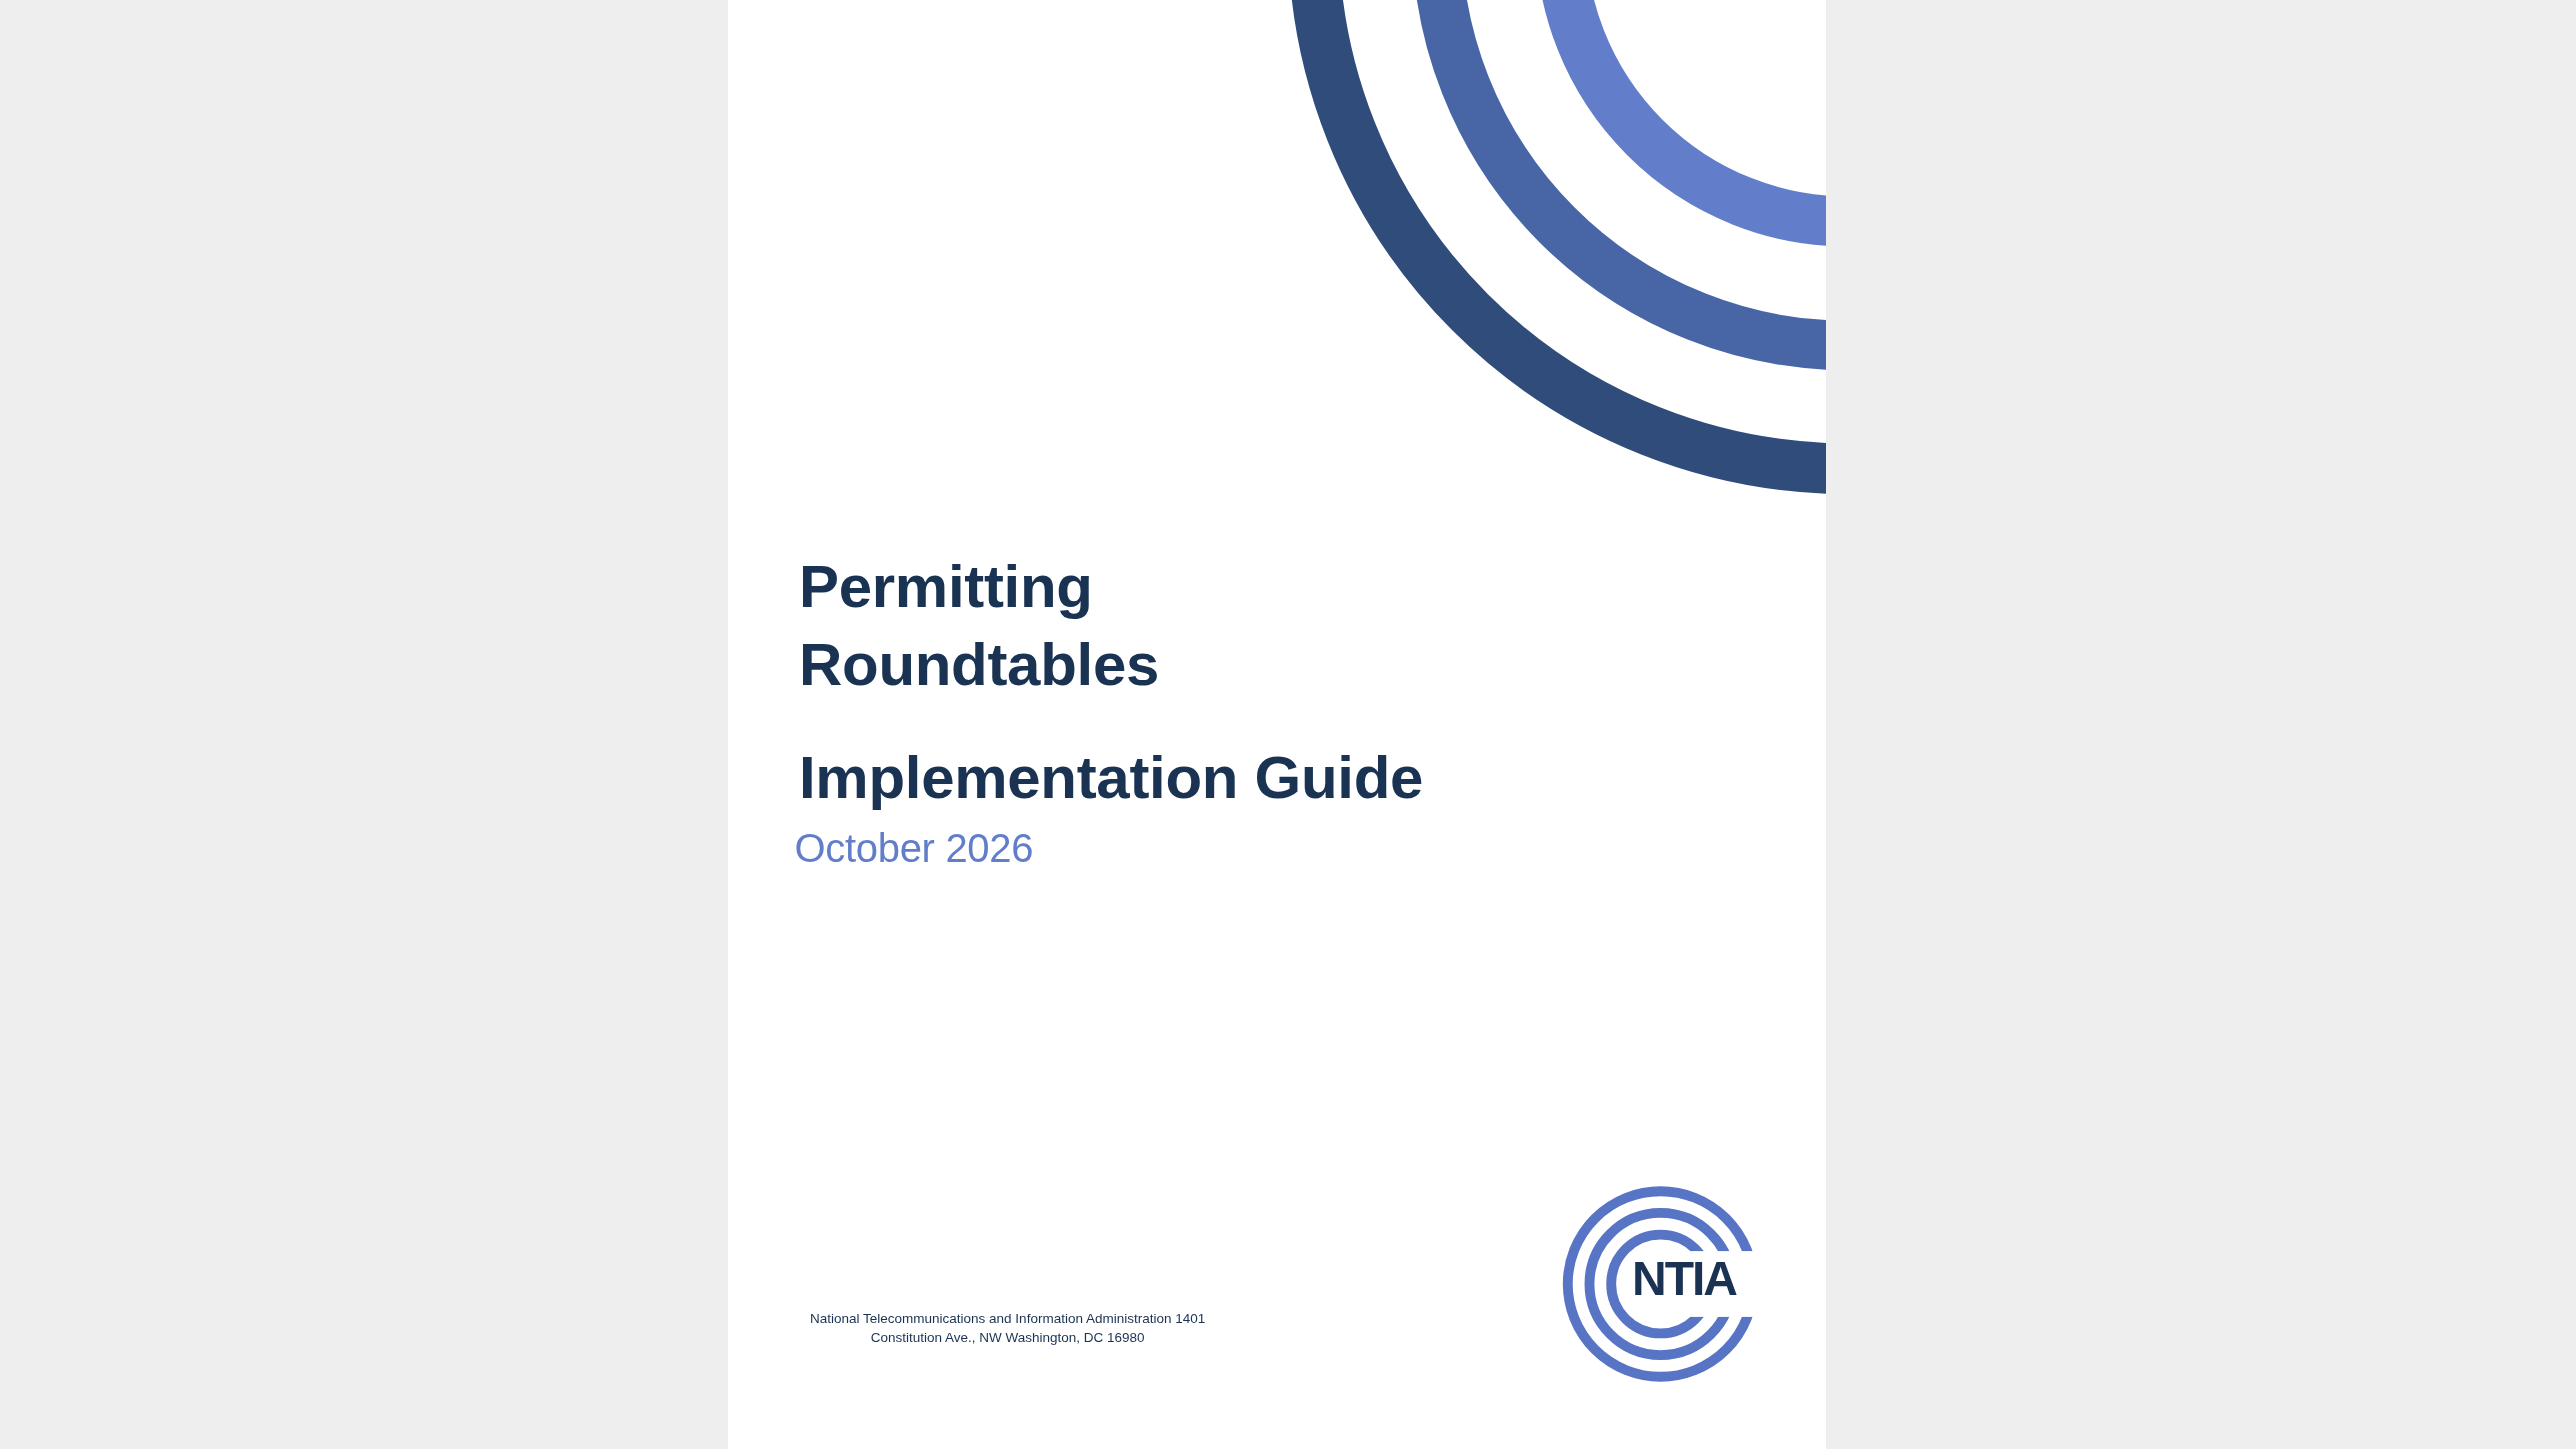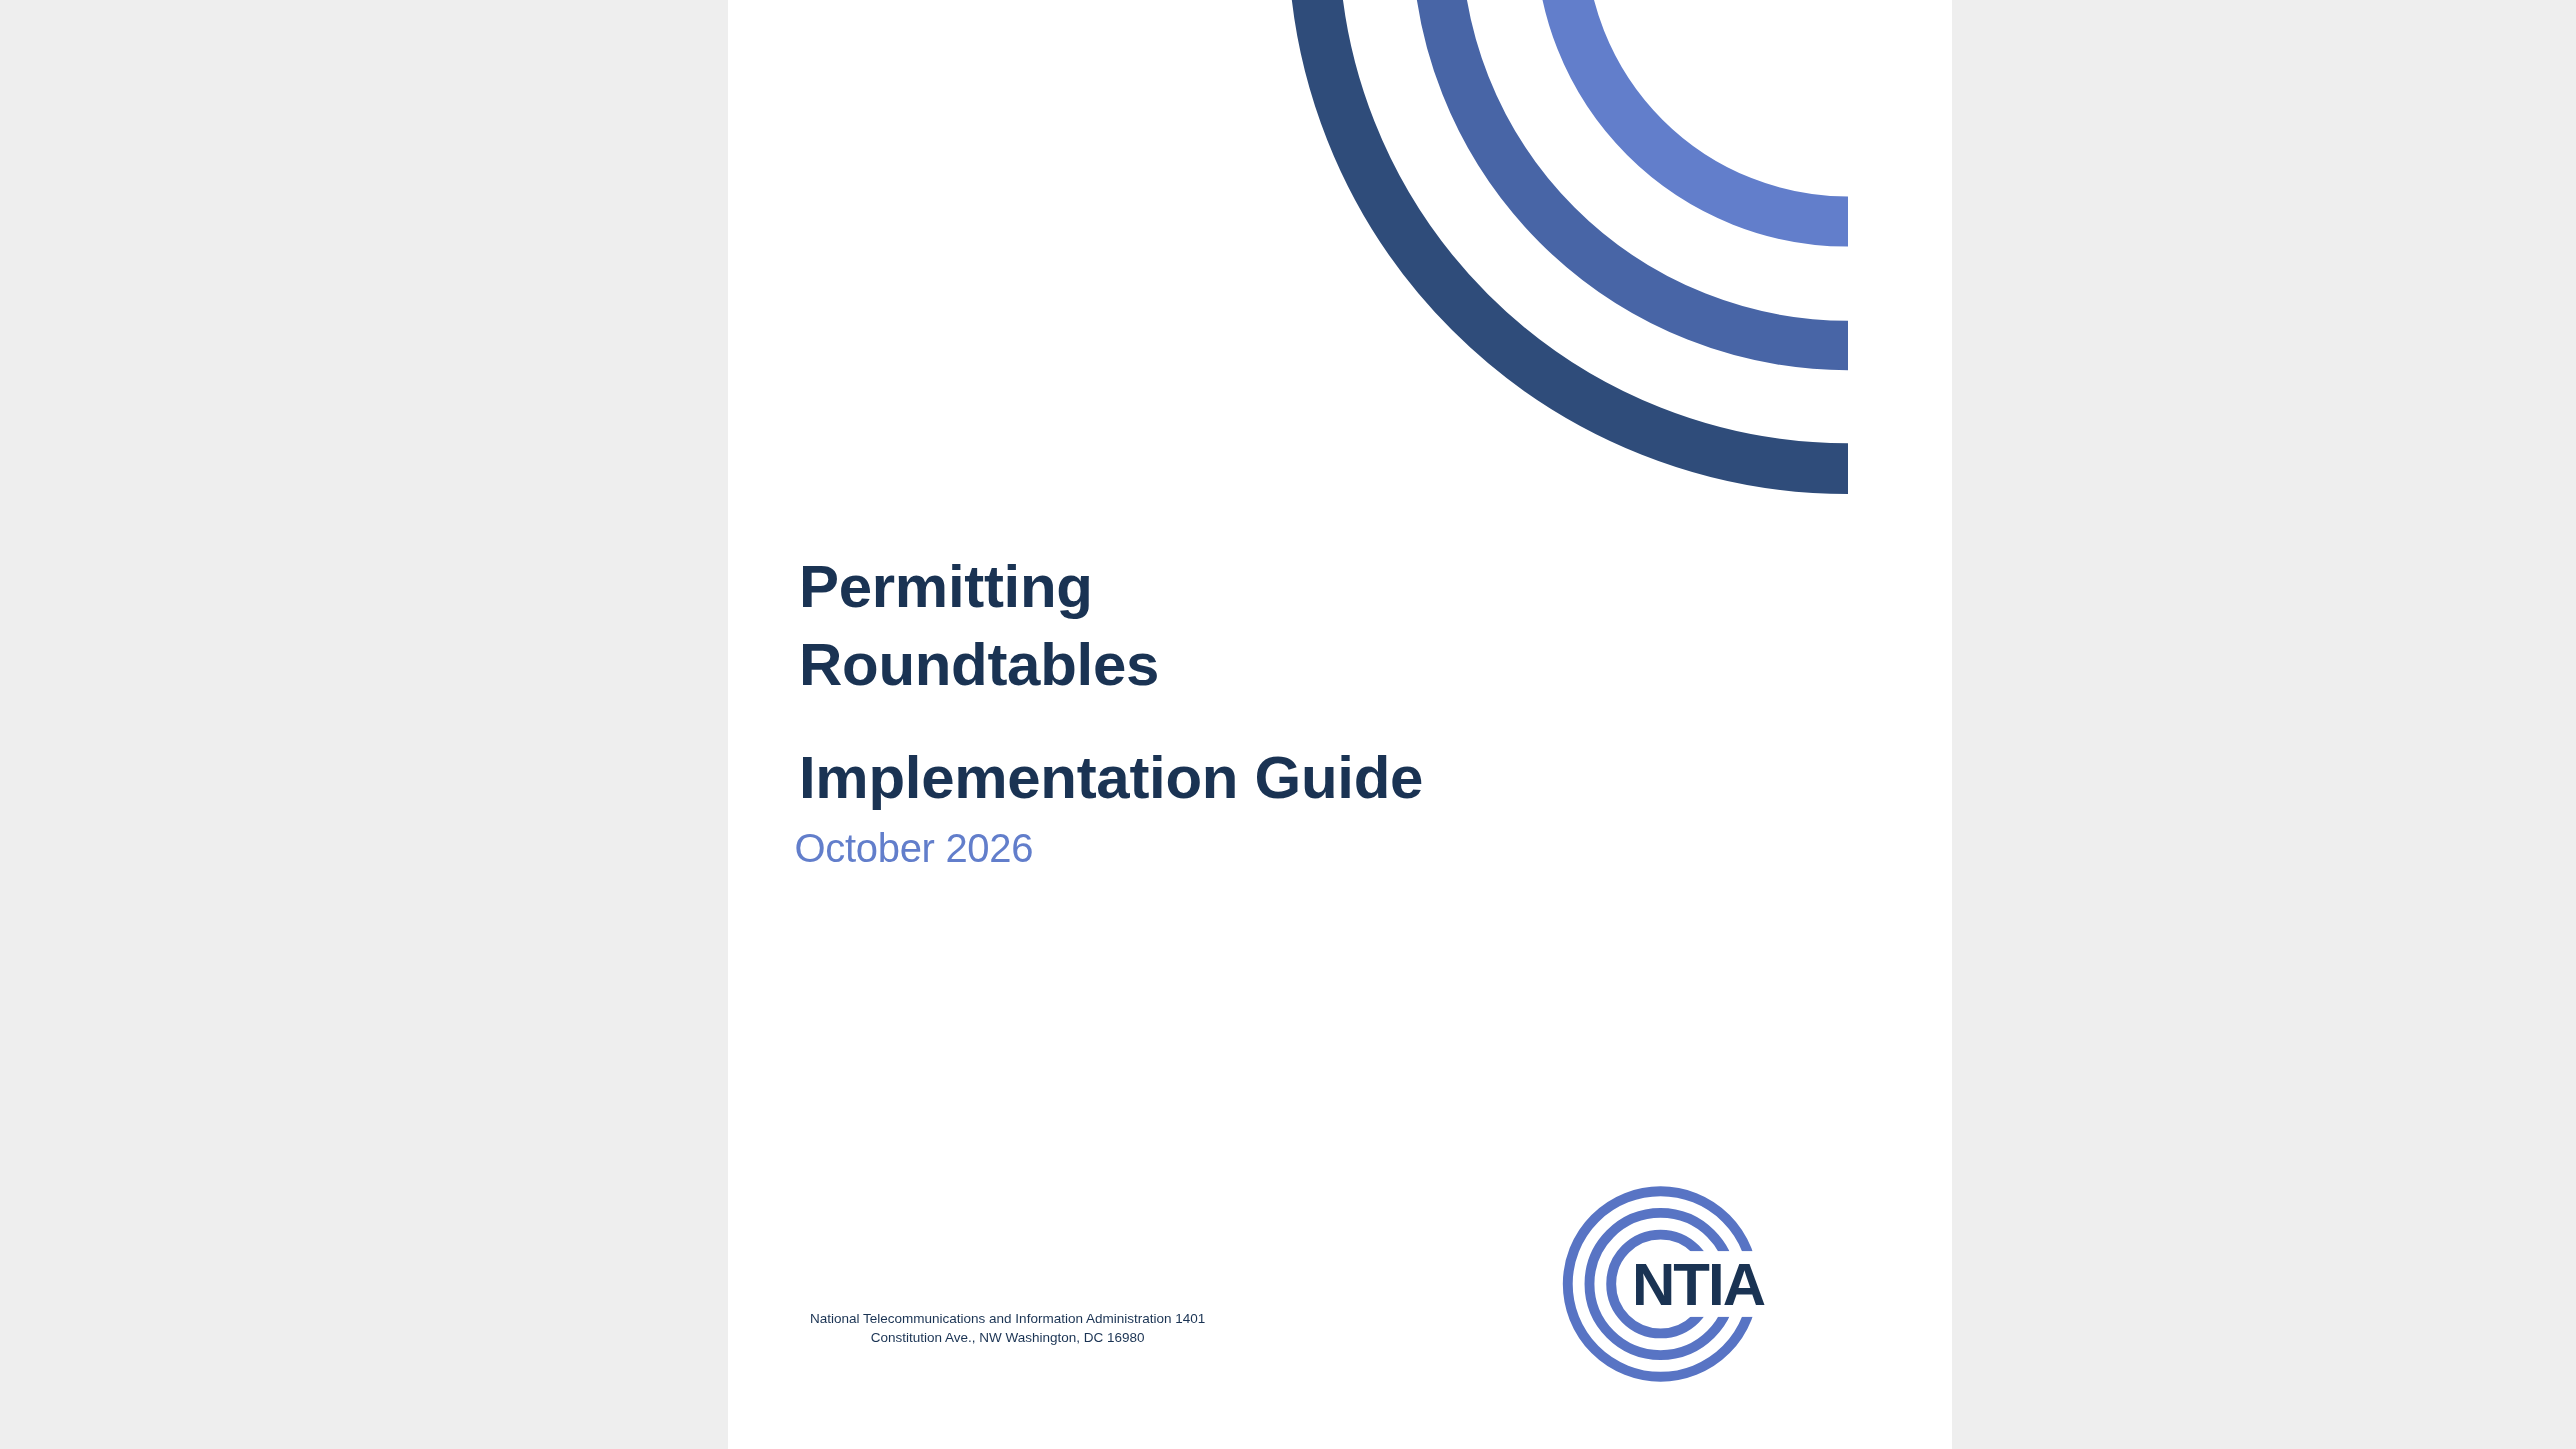--- a/index.html
+++ b/index.html
@@ -11,21 +11,21 @@
       height: 1449px;
       background: #EEEEEE;
       position: relative;
       overflow: hidden;
       font-family: "Liberation Sans", sans-serif;
     }
     .page {
       position: absolute;
       left: 728px;
       top: 0;
-      width: 1224px;
+      width: 1098px;
       height: 1449px;
       background: #FFFFFF;
       overflow: hidden;
     }
     .arcs {
       position: absolute;
       left: 0;
       top: 0;
       width: 1120px;
       height: 1449px;
@@ -79,21 +79,21 @@
       width: 211px;
       height: 204px;
     }
     .logo svg { position: absolute; left: 0; top: 0; }
     .logo-text {
       position: absolute;
       left: 73px;
       top: 73px;
       font-family: "Liberation Sans", sans-serif;
       font-weight: bold;
-      font-size: 60px;
+      font-size: 48px;
       line-height: 1;
       color: #1A3353;
       letter-spacing: -2px;
       white-space: nowrap;
     }
   </style>
 </head>
 <body>
 
 <div class="page">

